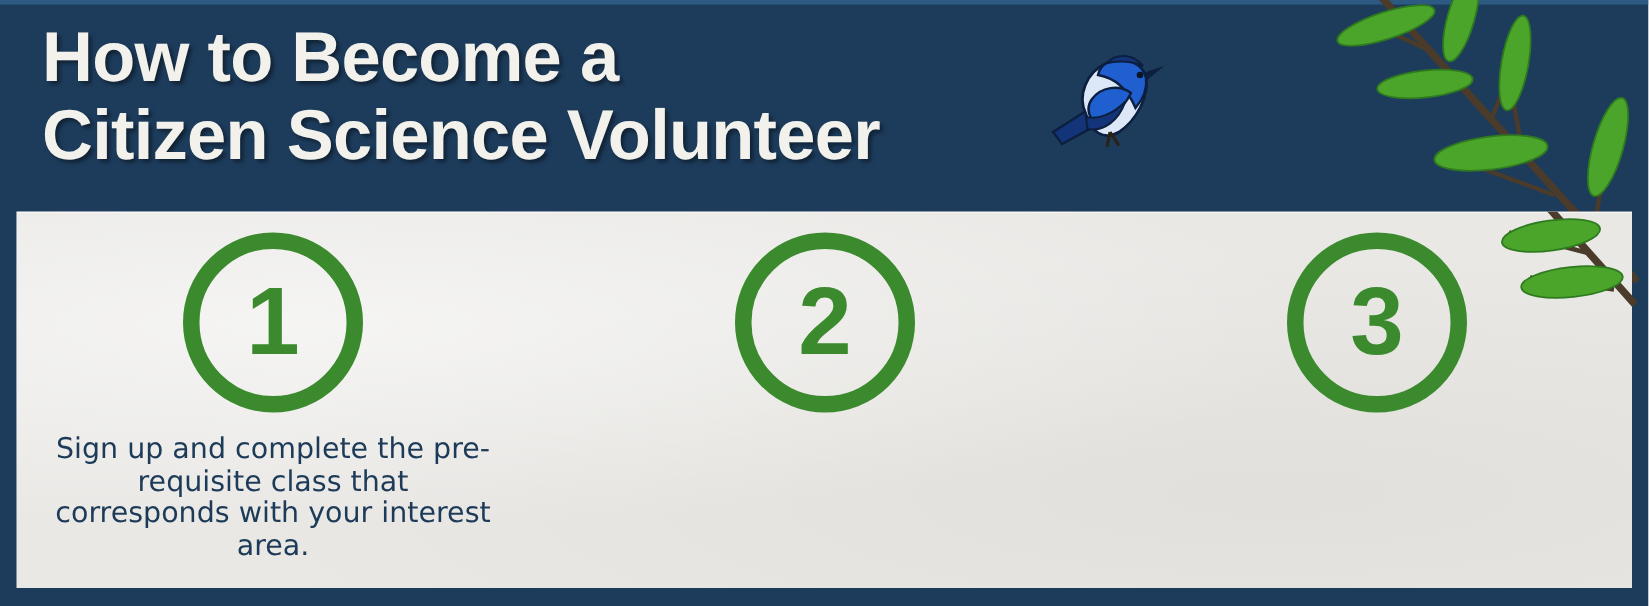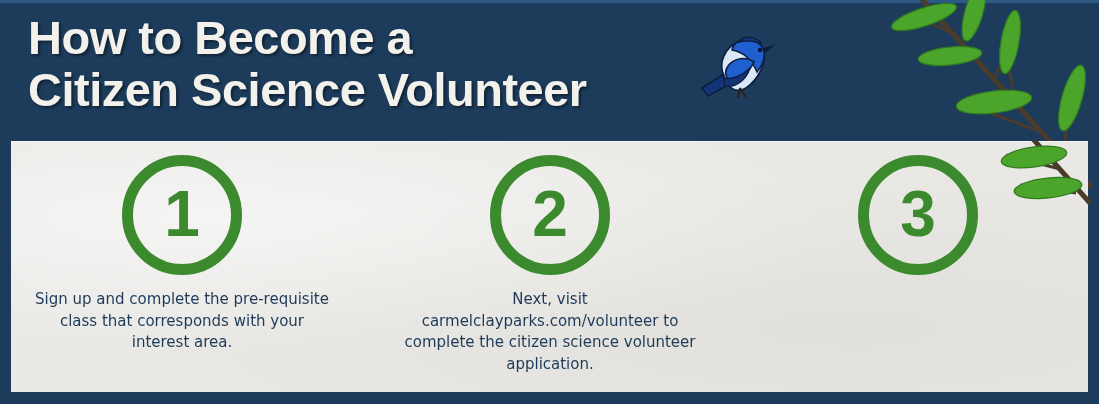--- a/index.html
+++ b/index.html
@@ -141,21 +141,21 @@
     box-sizing: border-box;
   }
 
   .step-text {
     position: absolute;
     left: 0;
     top: 148px;
     width: 300px;
     text-align: center;
     color: #1d3b58;
-    font-size: 15px;
+    font-size: 19px;
     line-height: 21.5px;
     font-family: "DejaVu Sans", sans-serif;
   }
 
   
 </style>
 </head>
 <body>
 
 <div class="infographic">
@@ -237,21 +237,20 @@
         <div class="badge-num">1</div>
       </div>
       <div class="step-text">Sign up and complete the pre-requisite class that corresponds with your interest area.</div>
     </div>
 
     <div class="step step-2">
       <div class="badge">
         <div class="badge-ring"></div>
         <div class="badge-num">2</div>
       </div>
-      <div class="step-text">Next, visit carmelclayparks.com/volunteer to complete the citizen science volunteer application.</div>
     </div>
 
     <div class="step step-3">
       <div class="badge">
         <div class="badge-ring"></div>
         <div class="badge-num">3</div>
       </div>
     </div>
 
   </div>

